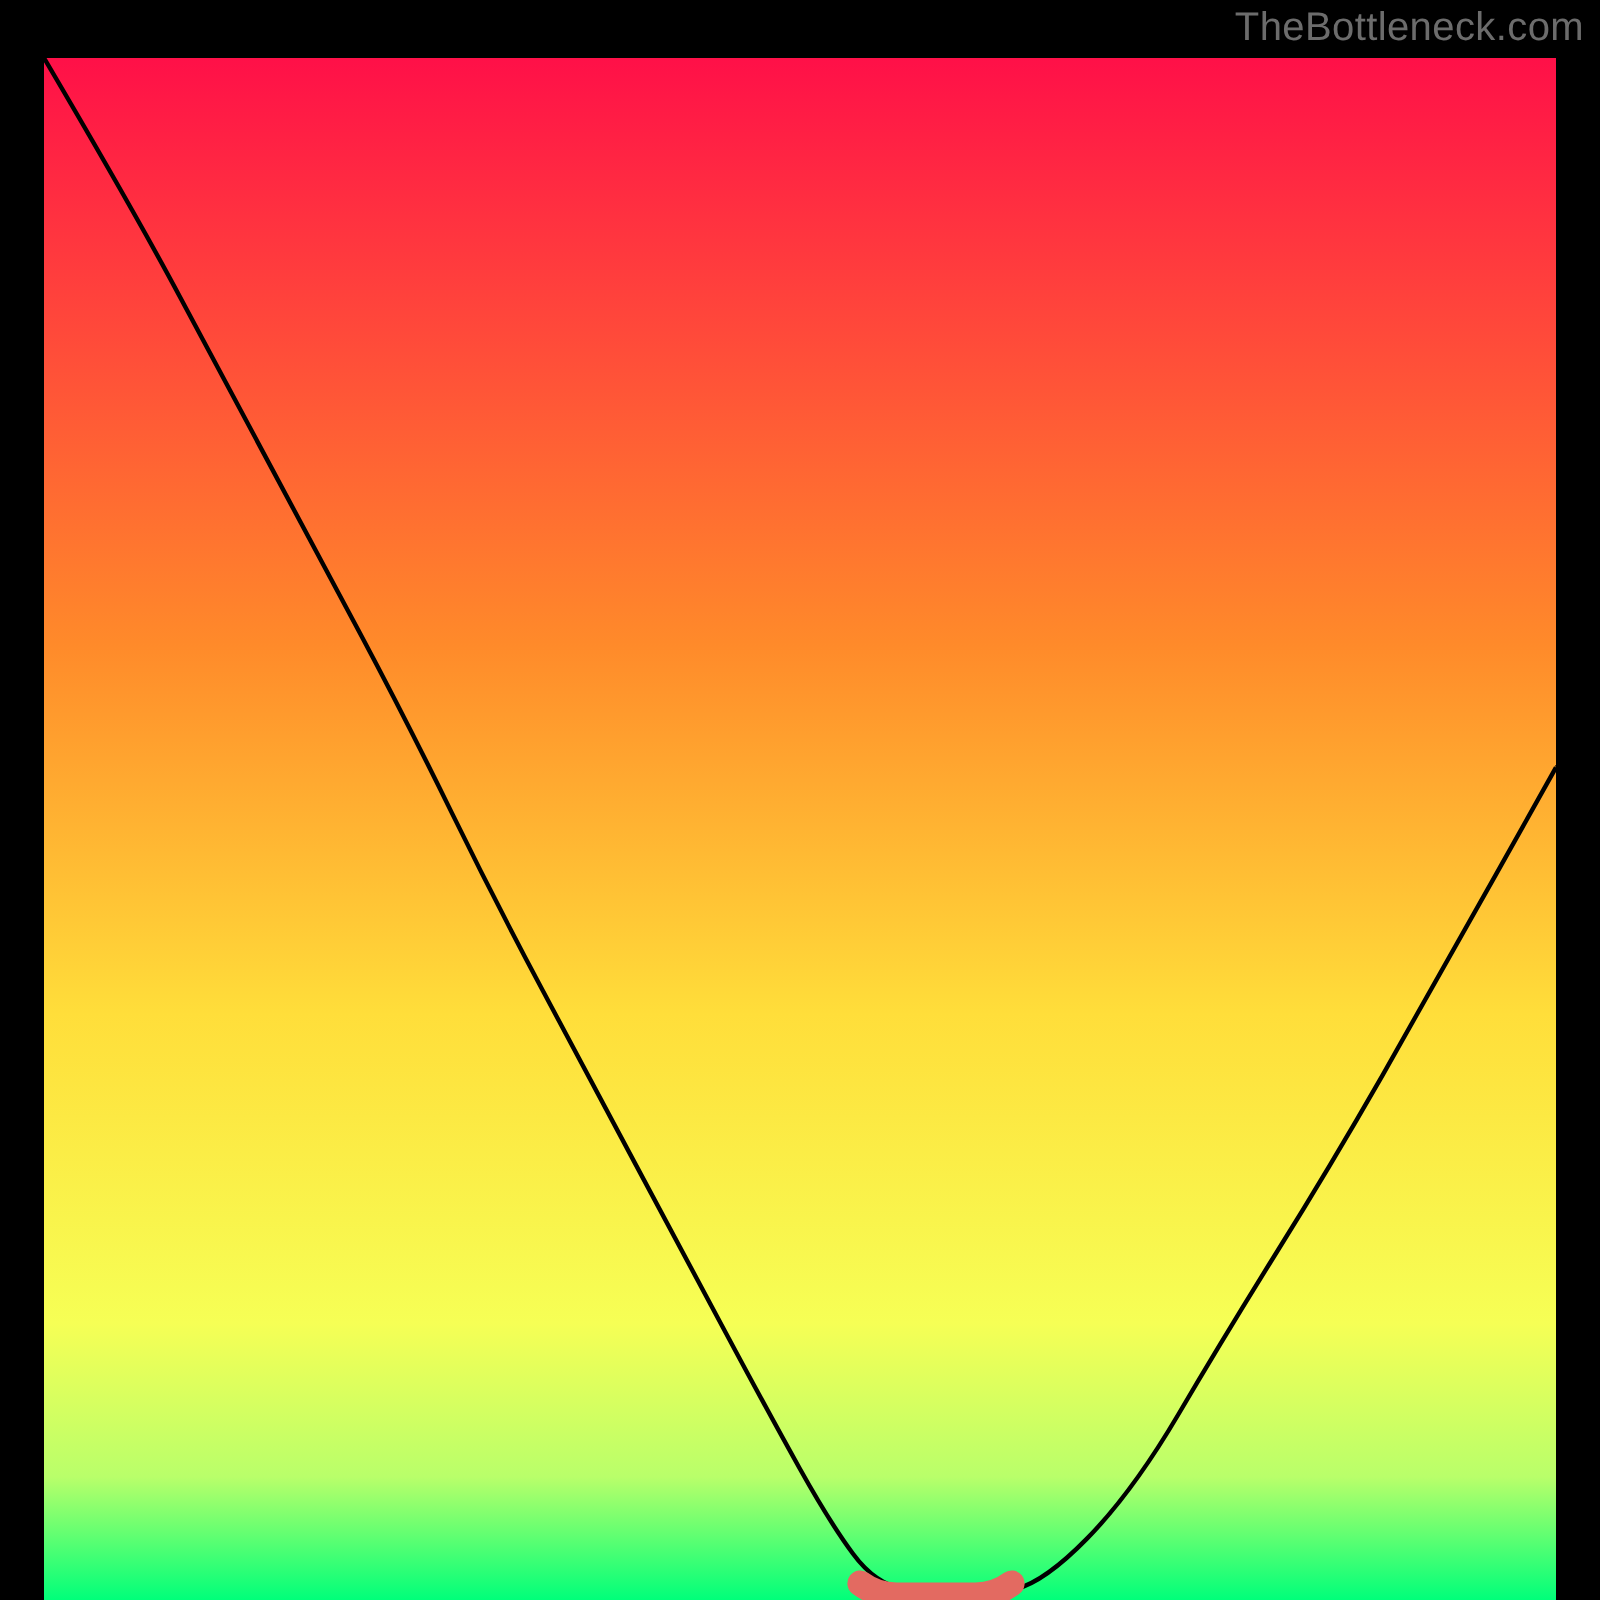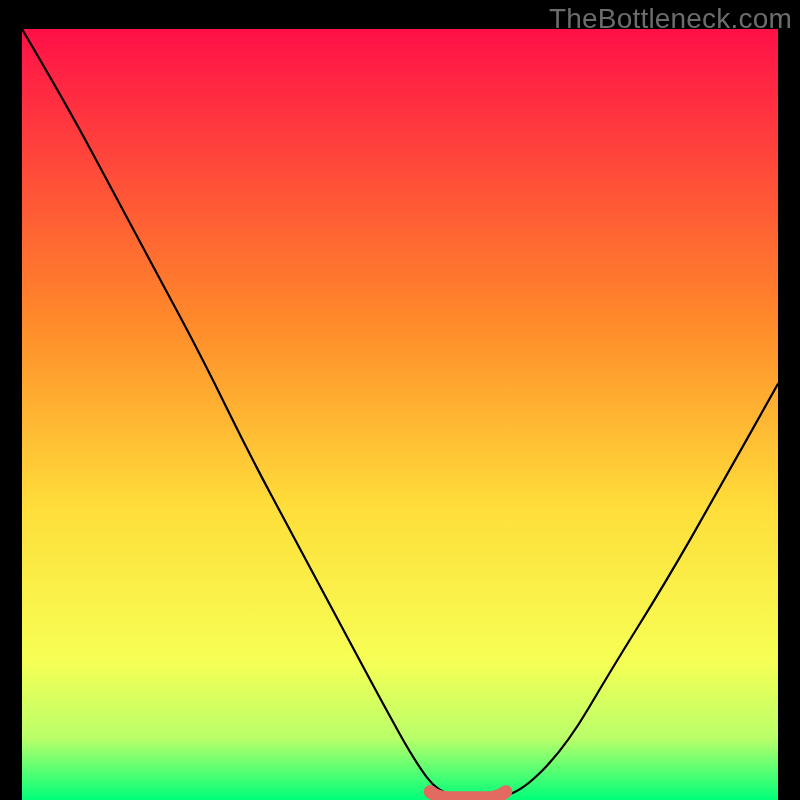--- a/index.html
+++ b/index.html
@@ -38,21 +38,21 @@
     left: 0;
     top: 0;
     width: 100%;
     height: 100%;
   }
   .watermark {
     position: absolute;
     top: 3px;
     right: 8px;
     font-family: Arial, Helvetica, sans-serif;
-    font-size: 28px;
+    font-size: 20px;
     font-weight: 500;
     color: #6c6c6c;
     letter-spacing: 0.2px;
     text-align: right;
   }
 </style>
 </head>
 <body>
 
 <div class="frame">

